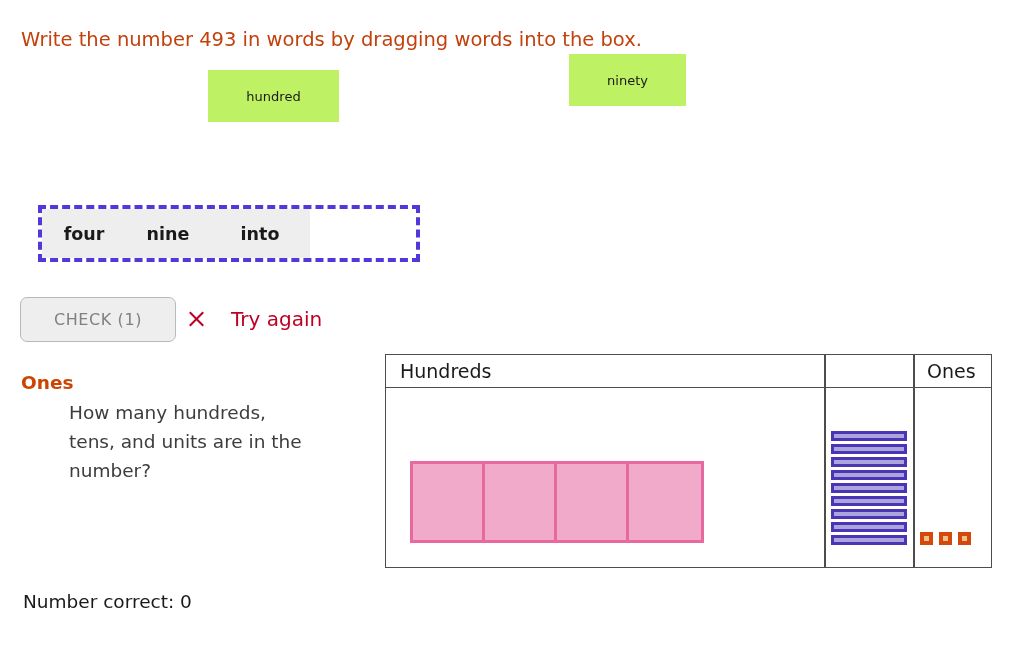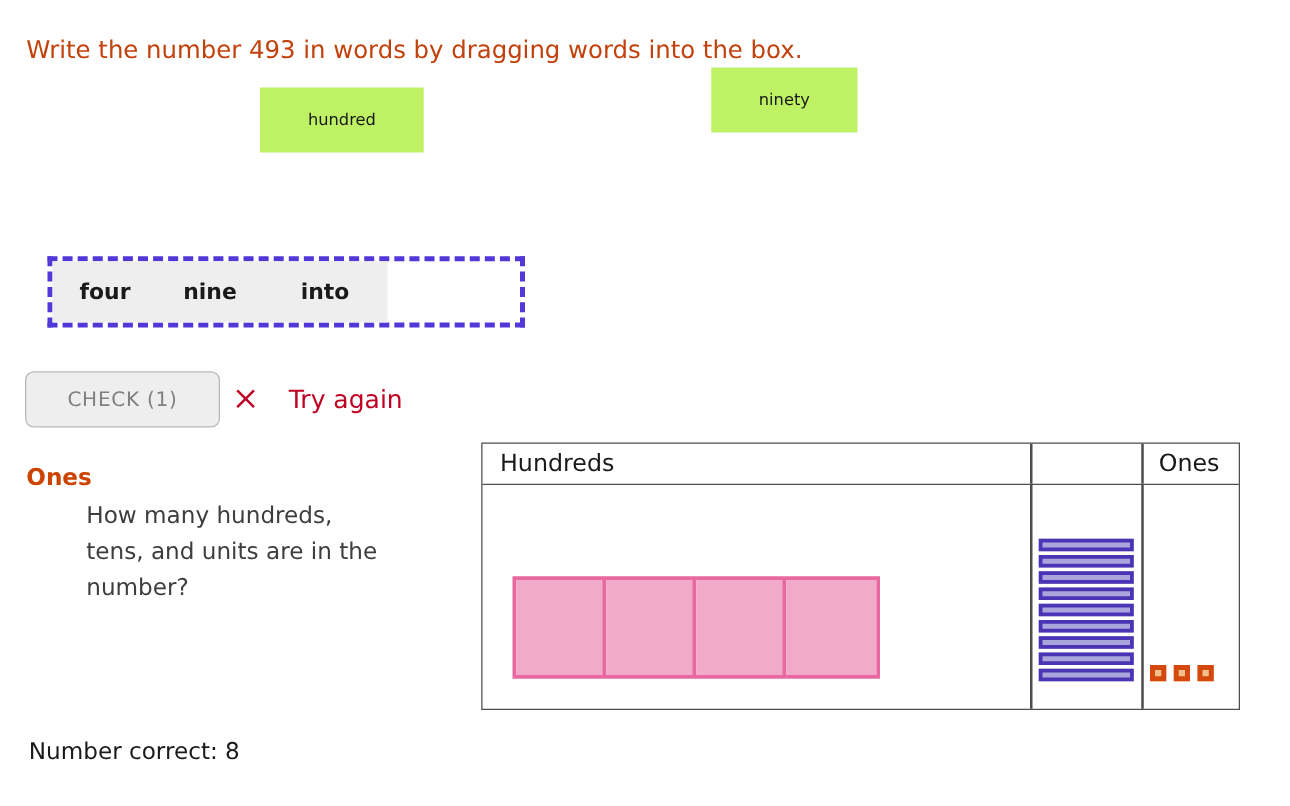--- a/index.html
+++ b/index.html
@@ -315,13 +315,13 @@
         <div class="ten-bar"></div>
       </div>
     <div id="ones-group">
         <div class="one-cube"></div>
         <div class="one-cube"></div>
         <div class="one-cube"></div>
       </div>
   </div>
 </div>
 
-<div id="score">Number correct: 8</div>
+<div id="score">Number correct: 0</div>
 
 </body></html>

